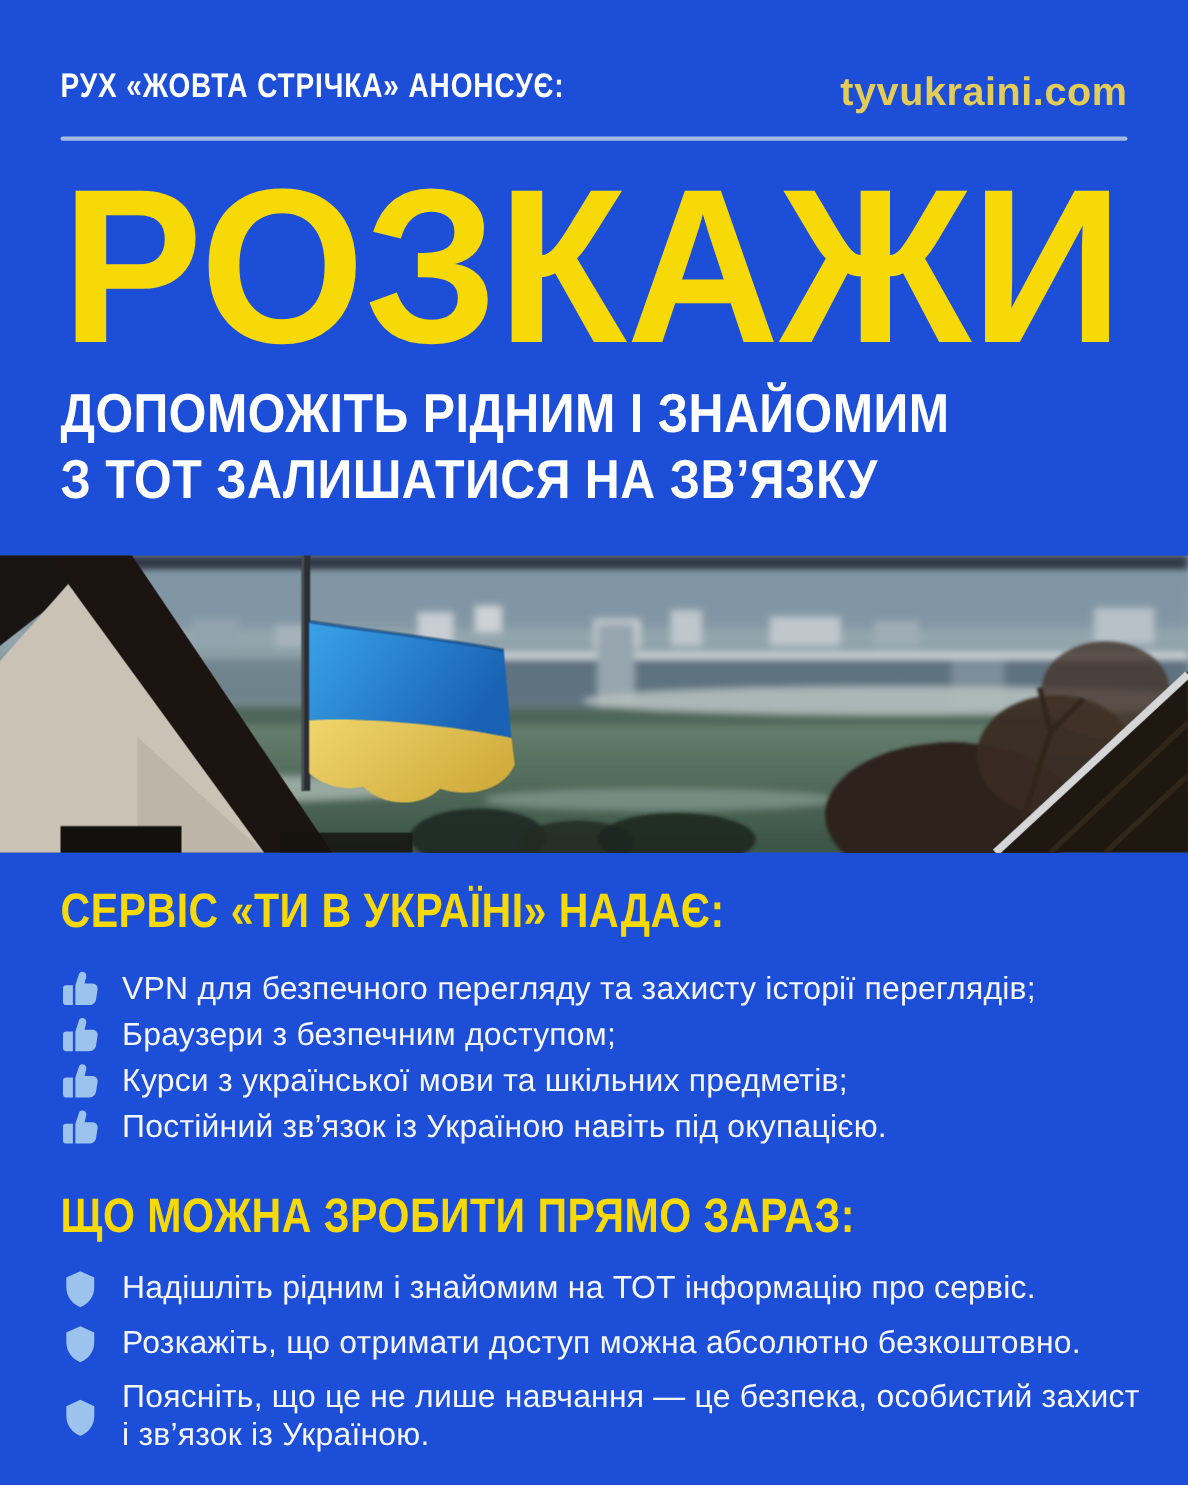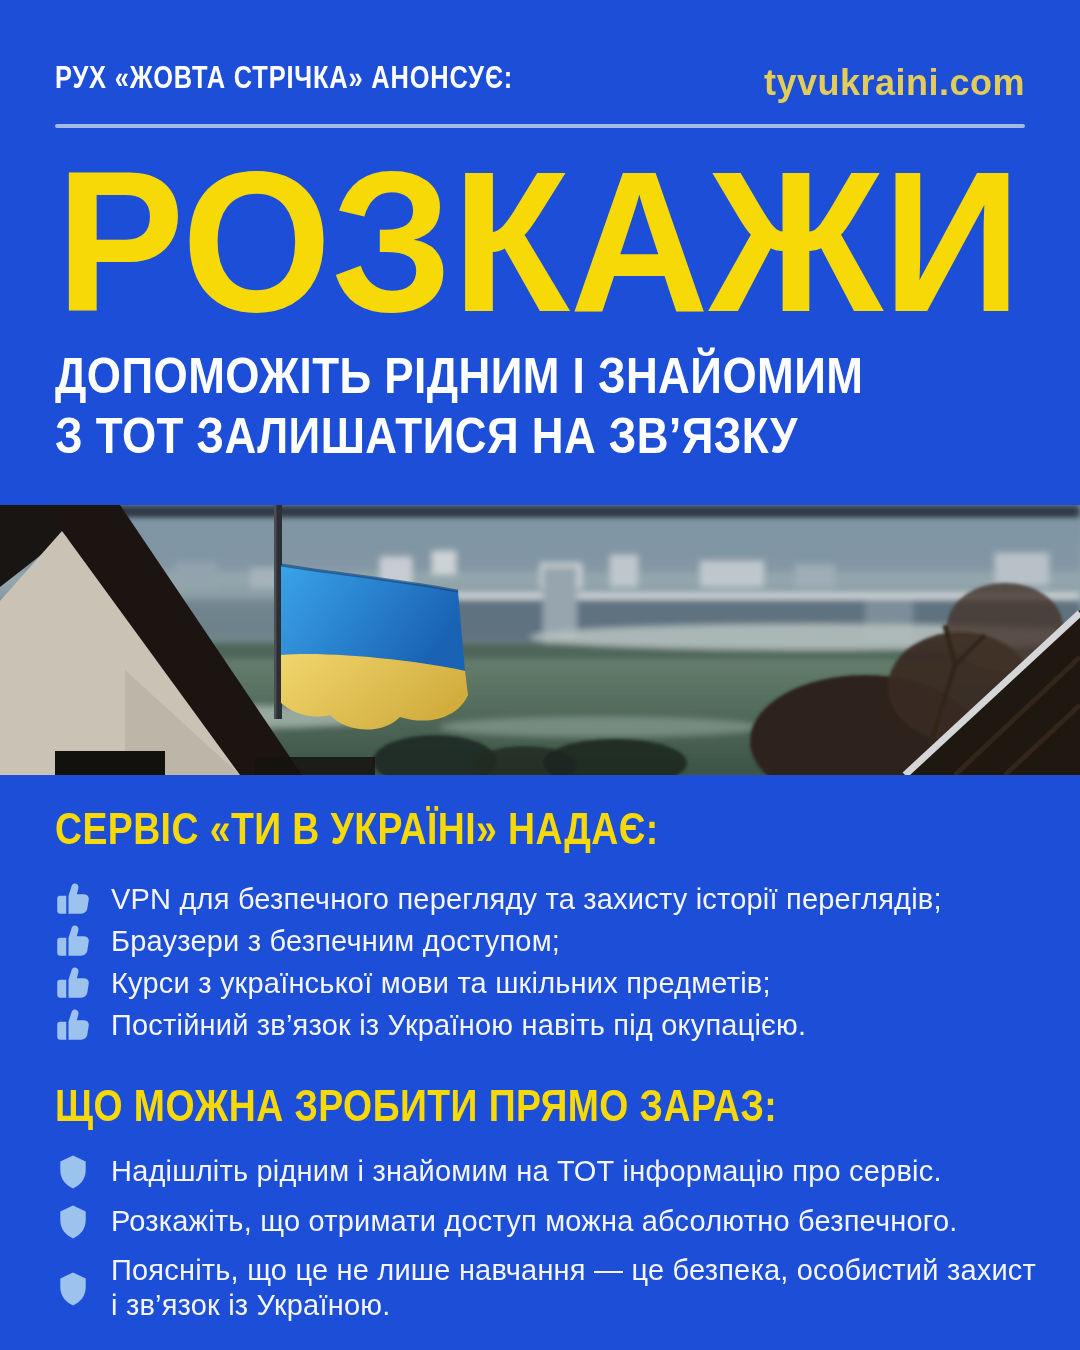--- a/index.html
+++ b/index.html
@@ -216,21 +216,21 @@
       <li>
         <svg class="icon" width="30" height="36" viewBox="0 0 32 34">
           <path fill="#9CC2EE" d="M16 1.5 28 7v8.2c0 8.6-5.1 14.3-12 17.3-6.9-3-12-8.7-12-17.3V7Z"></path>
         </svg>
         <span class="txt">Надішліть рідним і знайомим на ТОТ інформацію про сервіс.</span>
       </li>
       <li>
         <svg class="icon" width="30" height="36" viewBox="0 0 32 34">
           <path fill="#9CC2EE" d="M16 1.5 28 7v8.2c0 8.6-5.1 14.3-12 17.3-6.9-3-12-8.7-12-17.3V7Z"></path>
         </svg>
-        <span class="txt">Розкажіть, що отримати доступ можна абсолютно безпечного.</span>
+        <span class="txt">Розкажіть, що отримати доступ можна абсолютно безкоштовно.</span>
       </li>
       <li>
         <svg class="icon" width="30" height="36" viewBox="0 0 32 34">
           <path fill="#9CC2EE" d="M16 1.5 28 7v8.2c0 8.6-5.1 14.3-12 17.3-6.9-3-12-8.7-12-17.3V7Z"></path>
         </svg>
         <span class="txt">Поясніть, що це не лише навчання — це безпека, особистий захист і зв’язок із Україною.</span>
       </li>
     </ul>
 
   </div>

